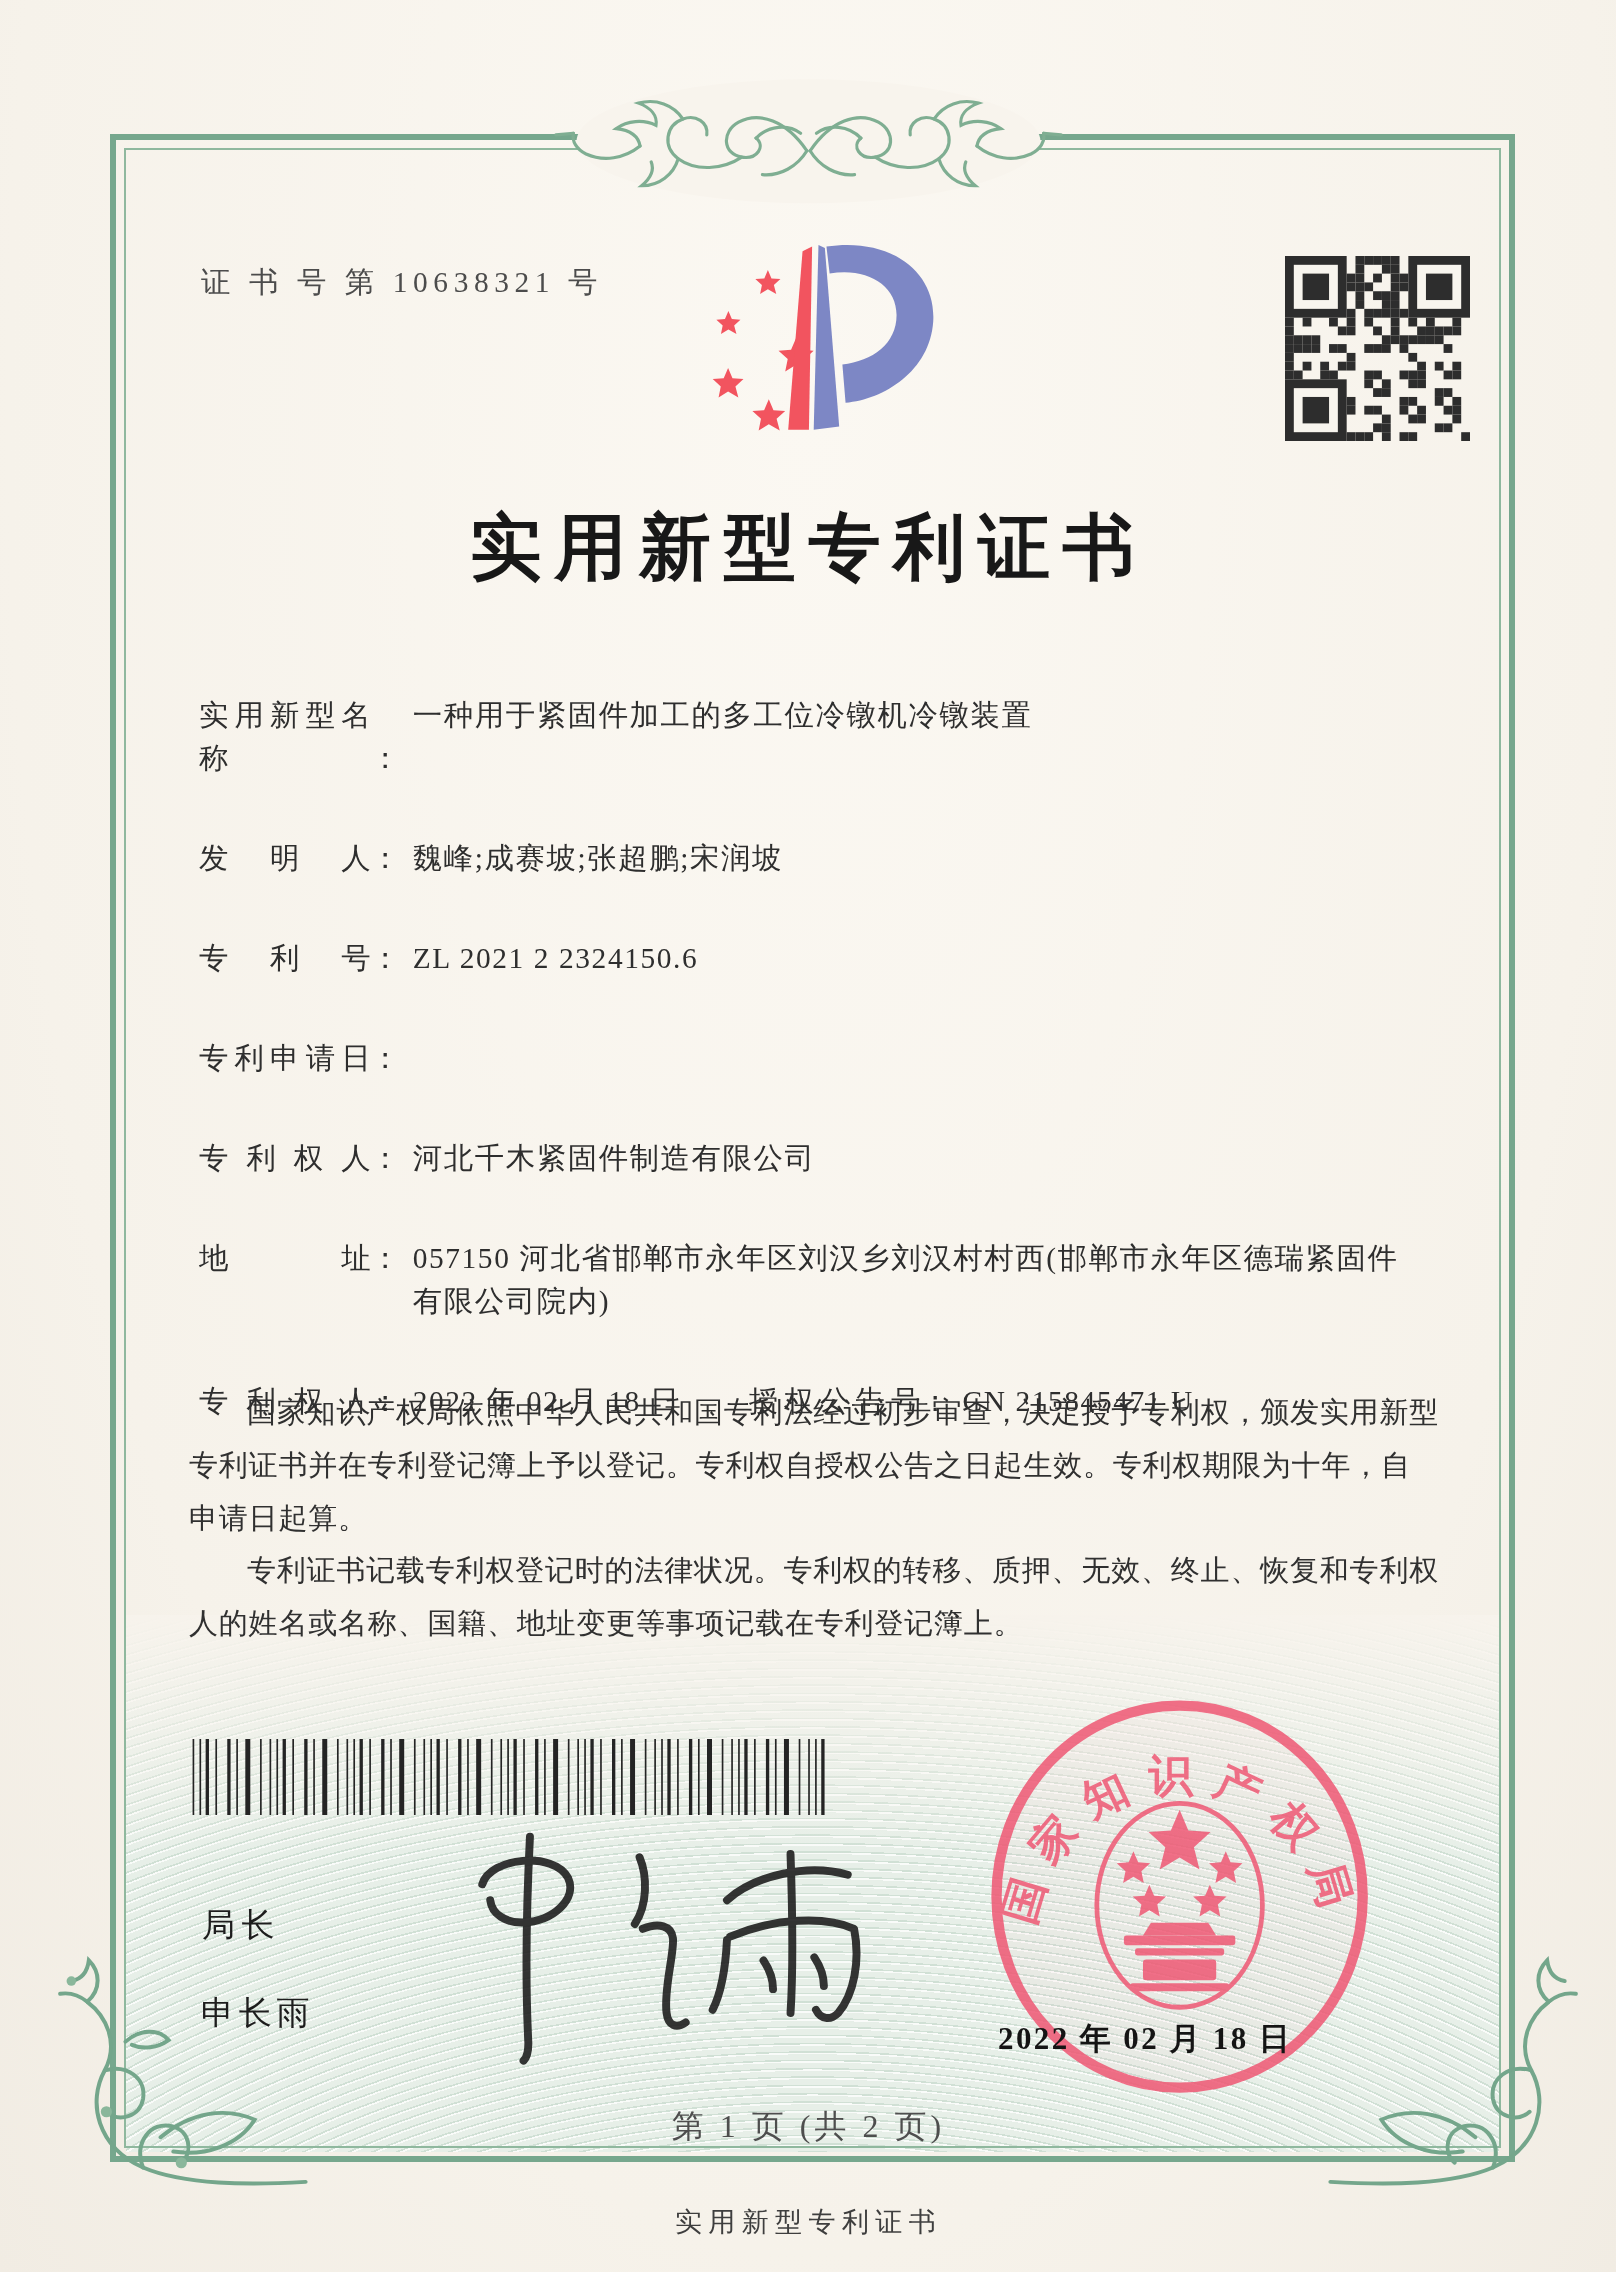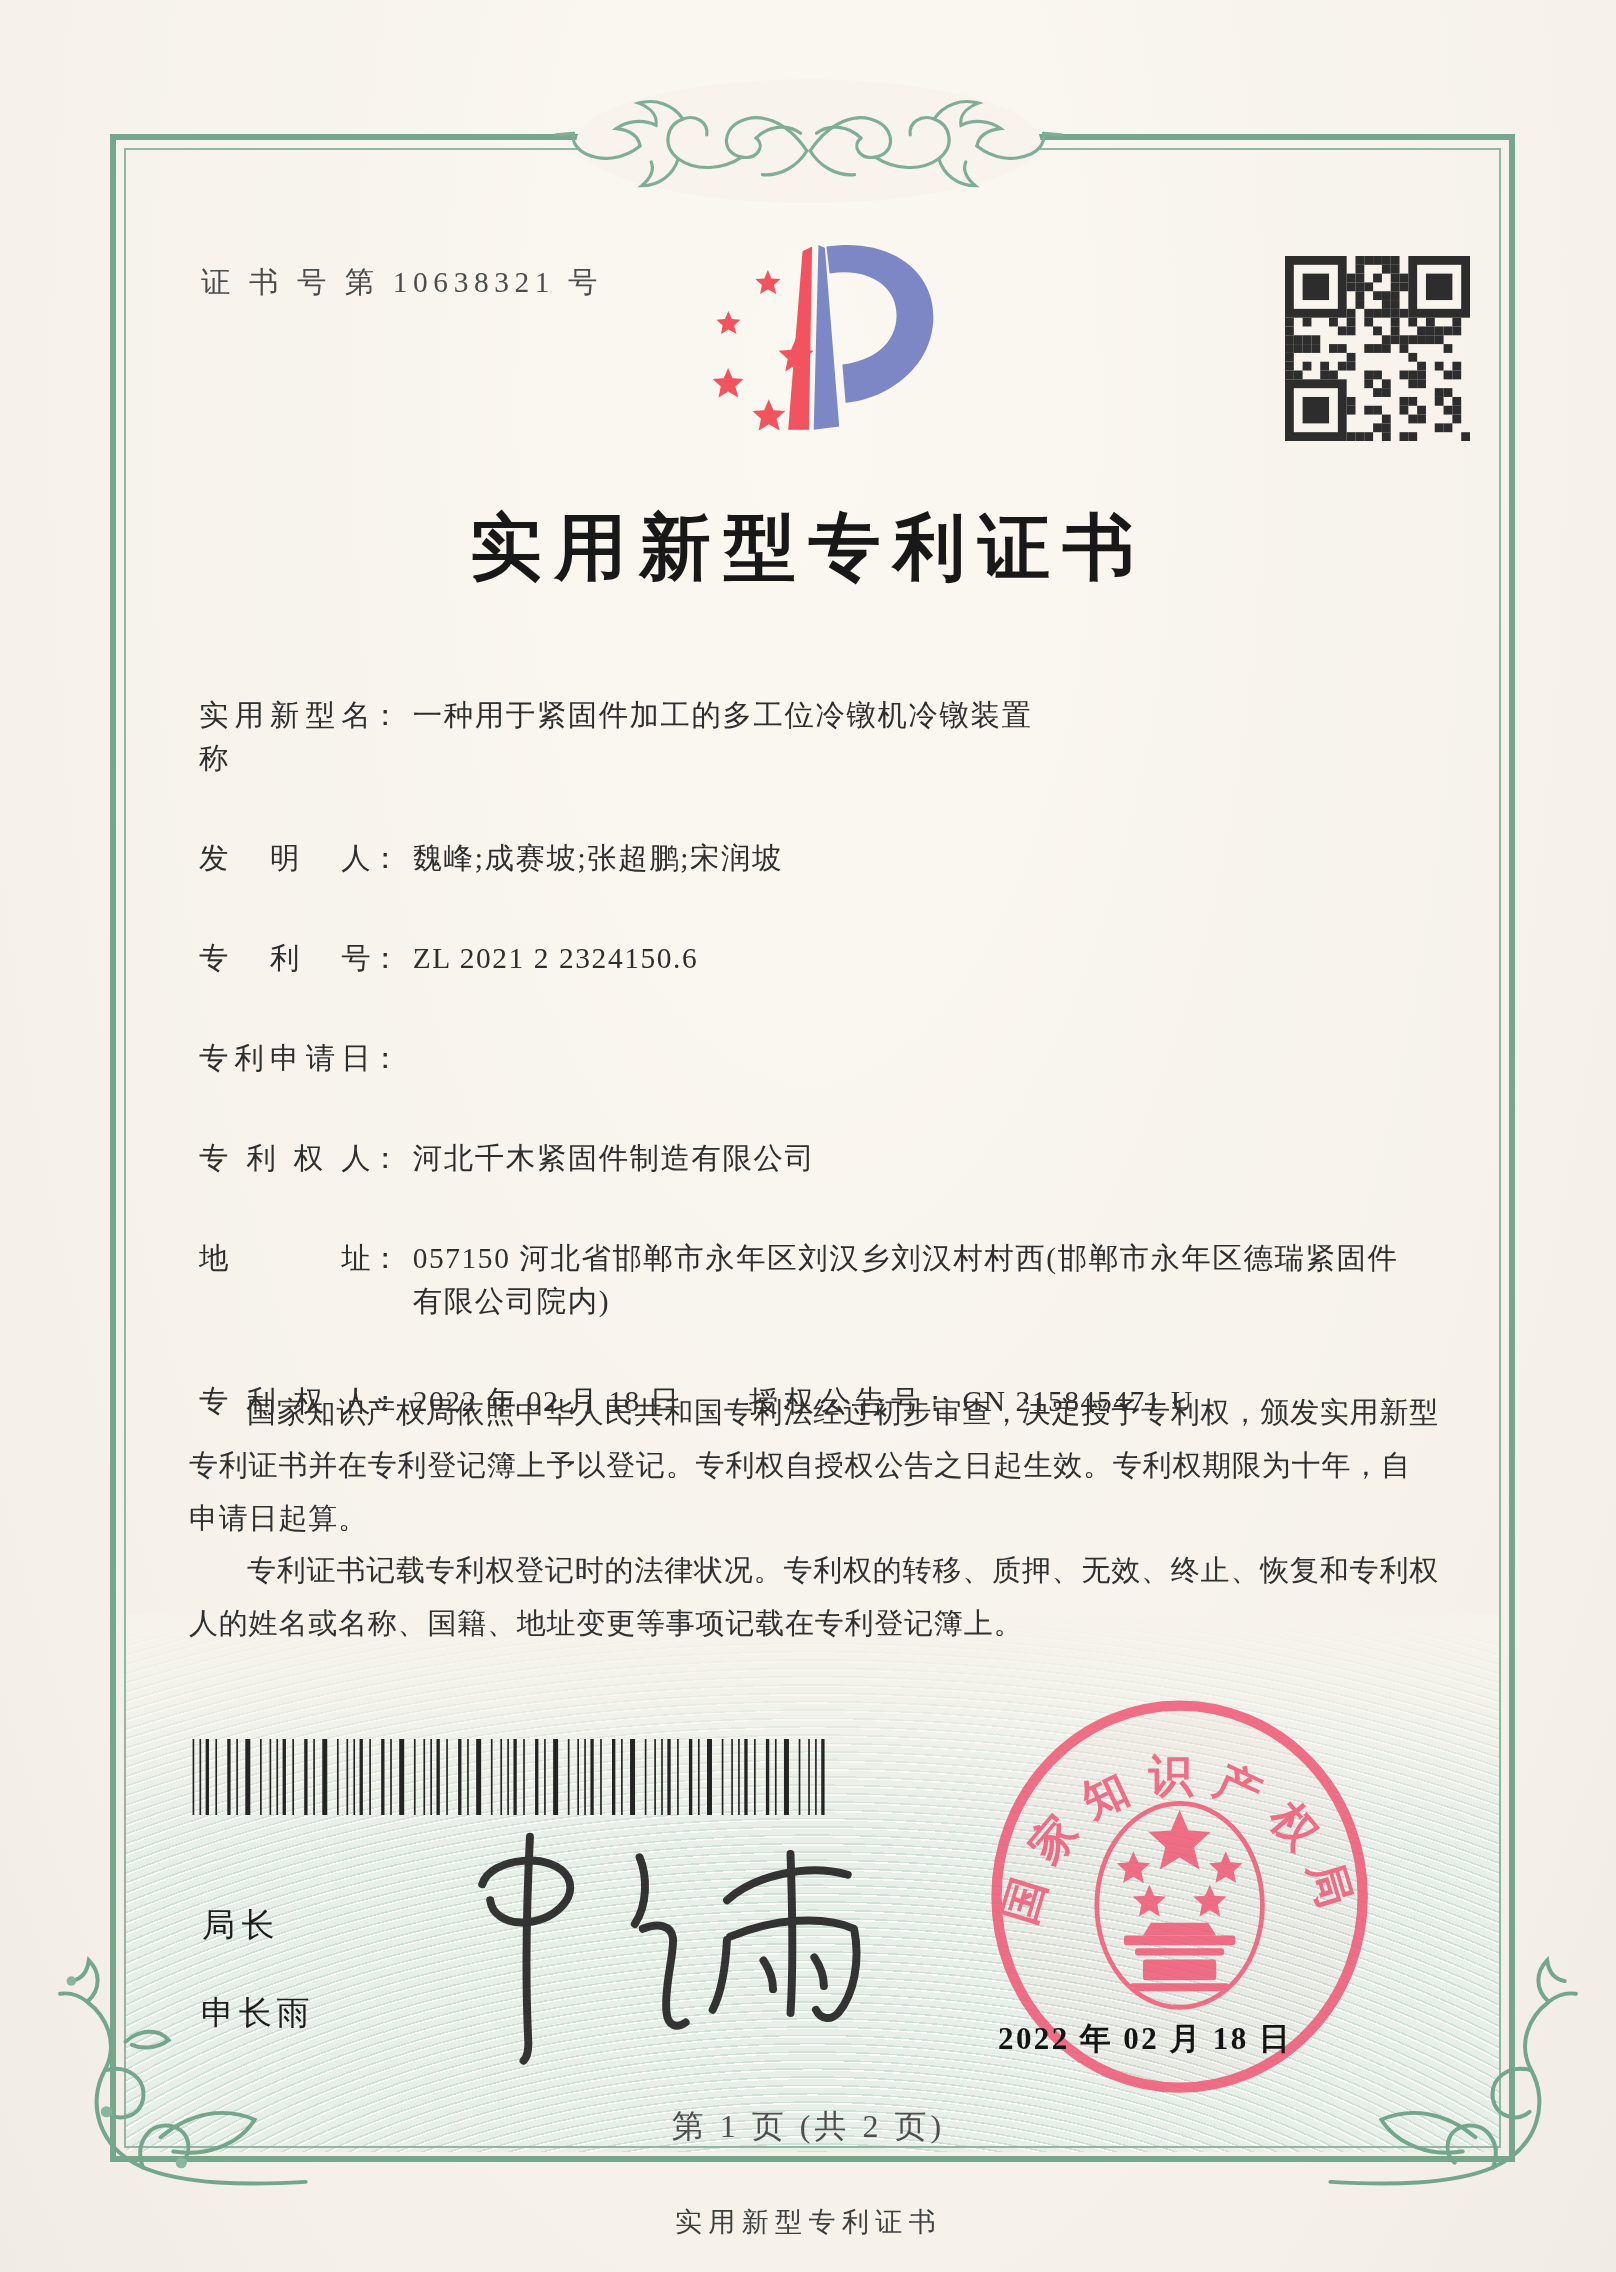--- a/index.html
+++ b/index.html
@@ -19,21 +19,21 @@
           repeating-radial-gradient(ellipse 1353px 836px at 50% 175%,
              rgba(255,255,255,.75) 0 2.4px, rgba(127,170,144,.22) 2.4px 4.8px,
              rgba(255,255,255,0) 4.8px 13.5px);}
   .cert-no{position:absolute;left:201px;top:263px;font-size:29.4px;letter-spacing:5.6px;color:#4c4c4c;}
   .title{position:absolute;left:0;top:500px;width:100%;text-align:center;
          font-size:72px;font-weight:bold;letter-spacing:12.7px;color:#181818;}
   .logo{position:absolute;left:683px;top:229px;}
   .qr{position:absolute;left:1285px;top:256px;}
   .fields{position:absolute;left:199px;top:694px;width:1229px;}
   .frow{display:flex;align-items:flex-start;font-size:29.4px;line-height:43px;margin-bottom:57px;color:#2e2e2e;}
-  .flabel{flex:none;display:flex;width:201px;}
+  .flabel{flex:none;display:flex;width:201px;align-items:flex-end;}
   .ltext{flex:1;text-align:justify;text-align-last:justify;}
   .colon{flex:none;}
   .fvalue{flex:1;padding-left:12.7px;letter-spacing:1.6px;}
   .grant-row{display:flex;}
   .grant-row .pair{display:flex;font-size:29.4px;line-height:43px;}
   .grant-row .pair.second{margin-left:68px;}
   .paras{position:absolute;left:189px;top:1386px;width:1251px;font-size:29px;line-height:1.82;color:#303030;}
   .paras p{margin:0;text-indent:2em;letter-spacing:0.8px;}
   .barcode{position:absolute;left:191px;top:1739px;}
   .director-label{position:absolute;left:202px;top:1903px;font-size:33px;letter-spacing:6.4px;color:#1d1d1d;}

